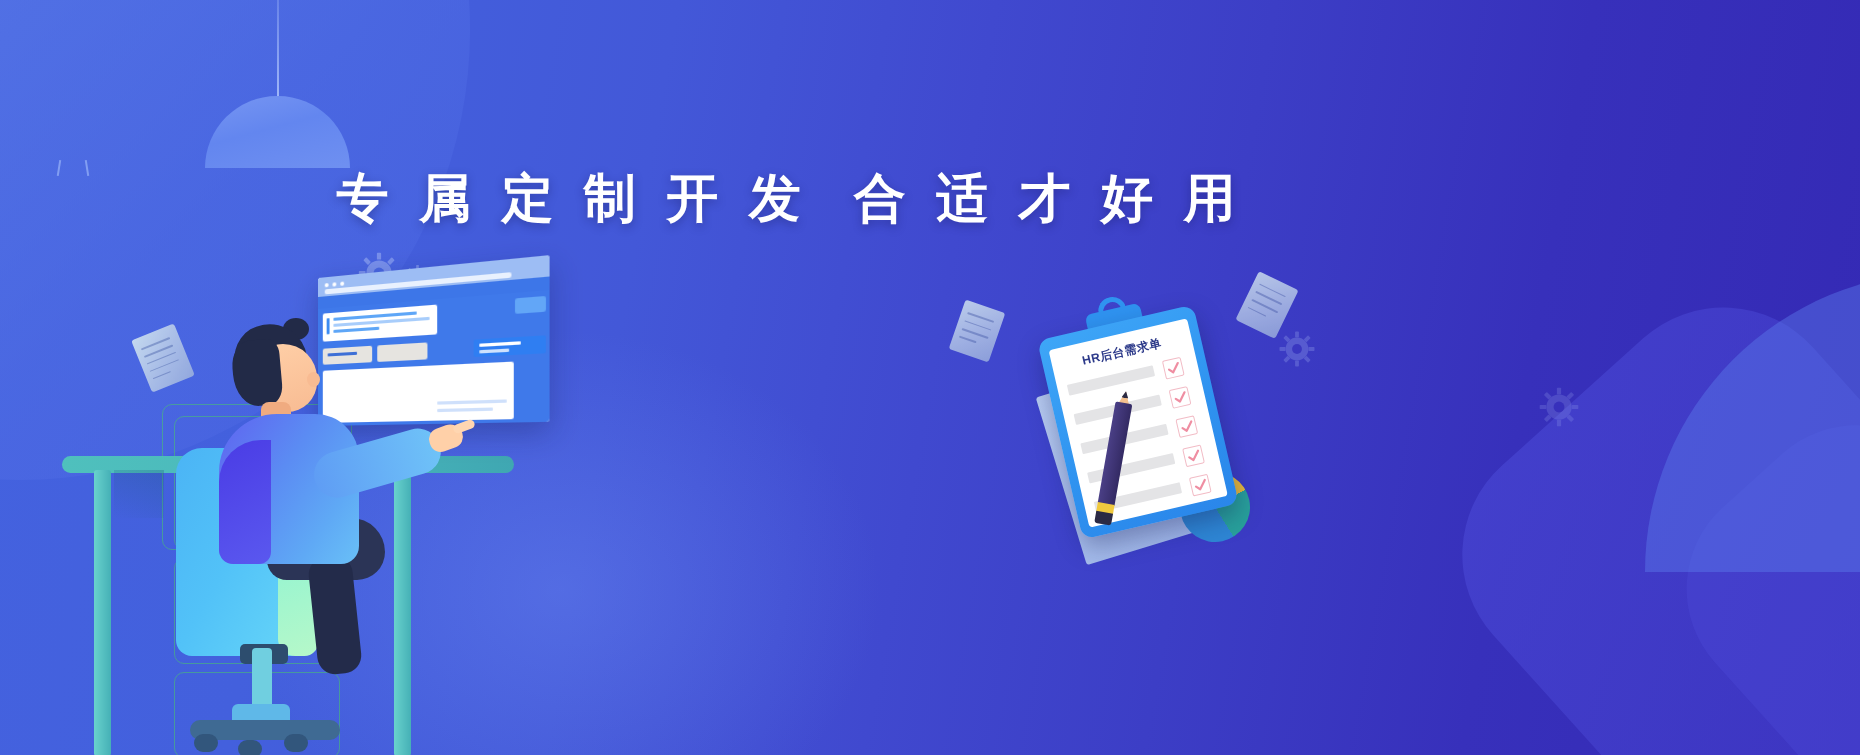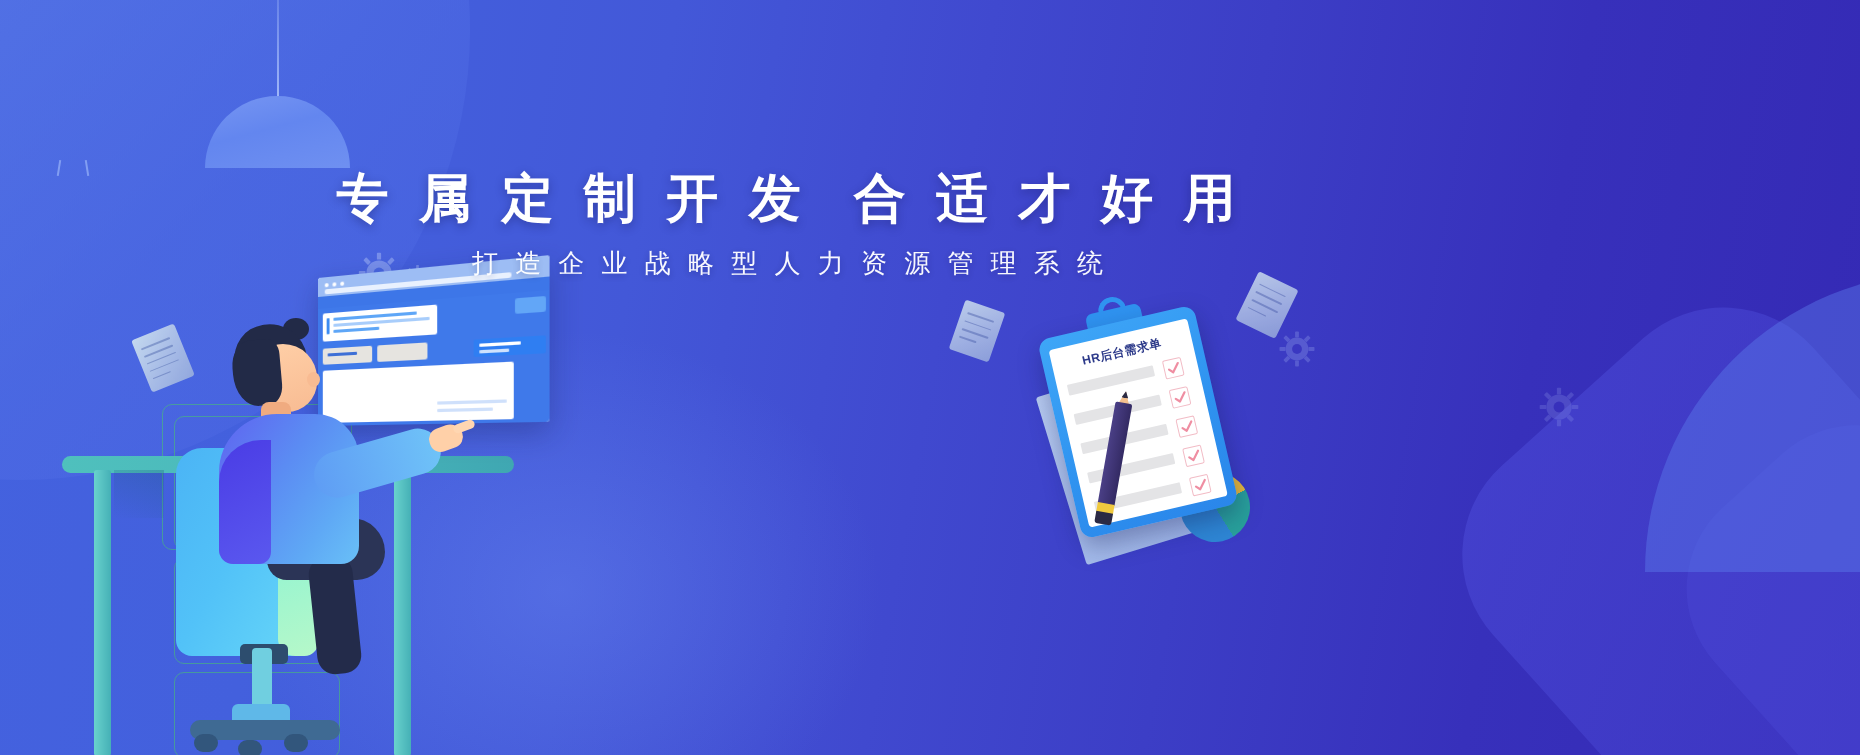--- a/index.html
+++ b/index.html
@@ -348,21 +348,20 @@
     <div id="lamp-cord"></div>
     <div id="lamp-dome"></div>
   </div>
   <div id="lamp-stems">
       <i></i>
       <i></i>
     </div>
 
   <div id="headline-block">
     <div id="headline">专 属 定 制 开 发  合 适 才 好 用</div>
-    <div id="subheadline">打 造 企 业 战 略 型 人 力 资 源 管 理 系 统</div>
   </div>
 
   <div class="doc-note" id="doc-left">
     <div class="sheet"></div>
     <div class="ln" style="top:20%"></div>
       <div class="ln" style="top:34%"></div>
     <div class="ln" style="top:48%"></div>
       <div class="ln" style="top:62%"></div>
     <div class="ln" style="top:76%;width:40%"></div>
   </div>

